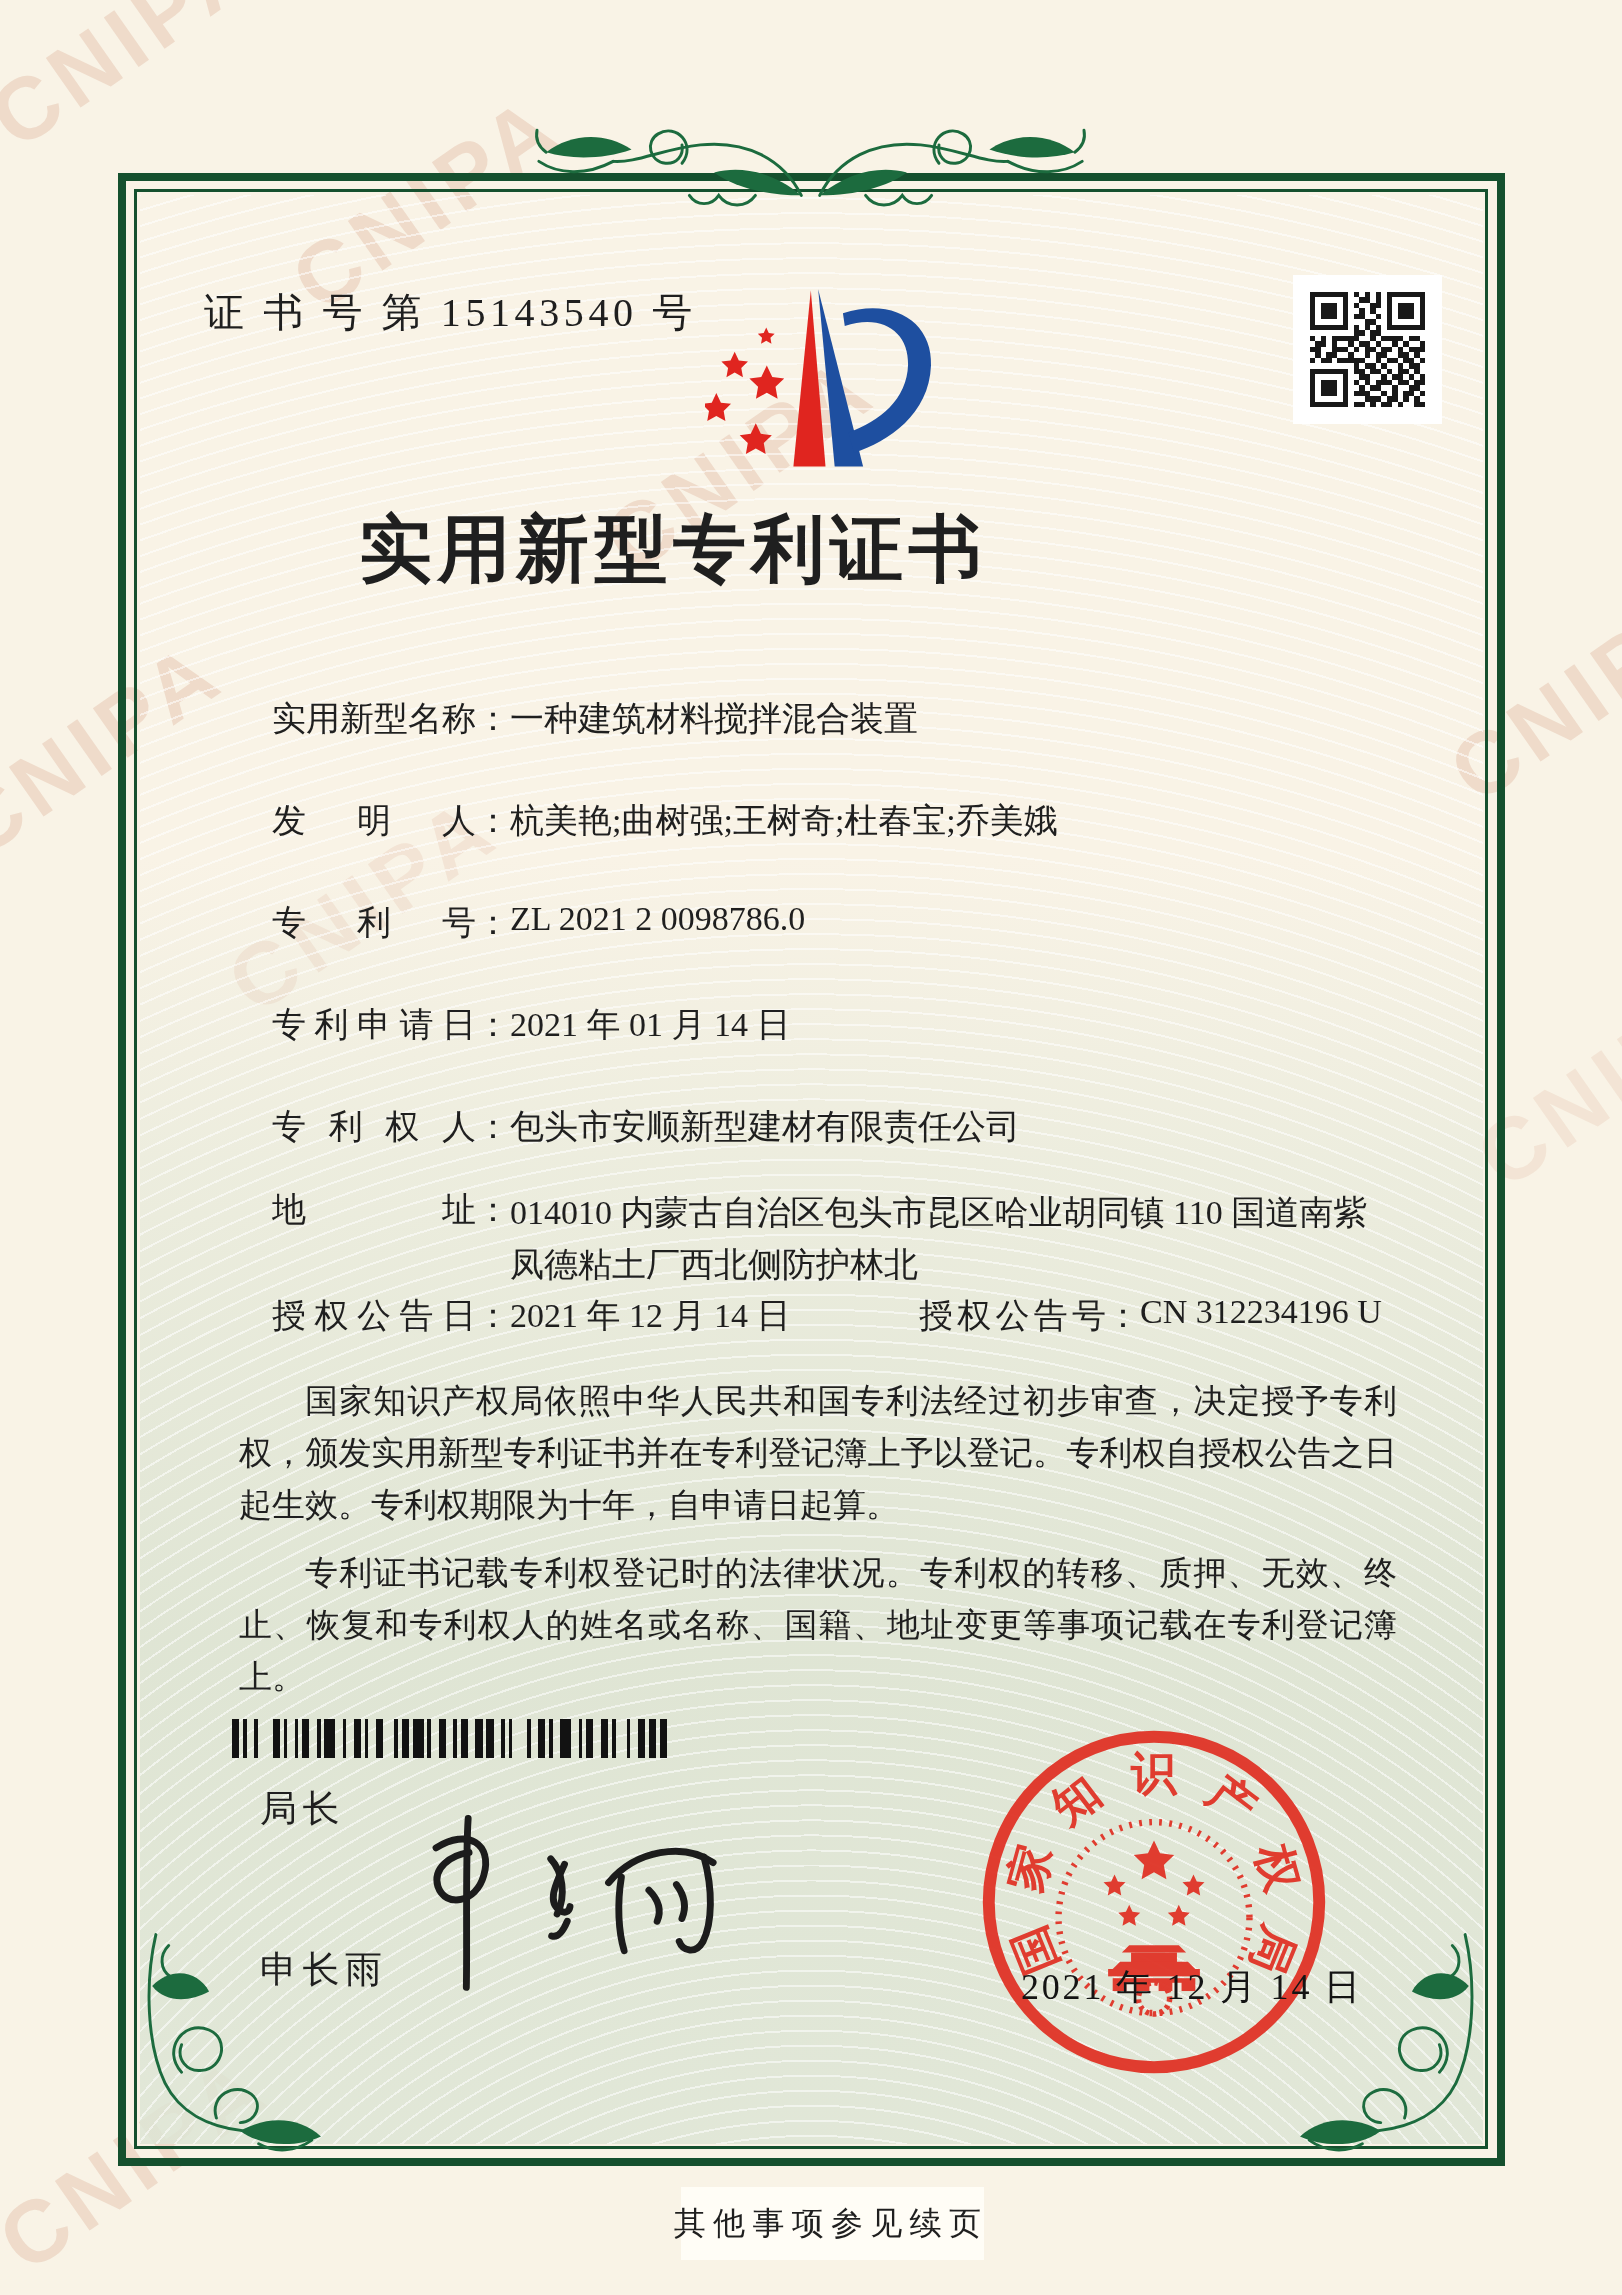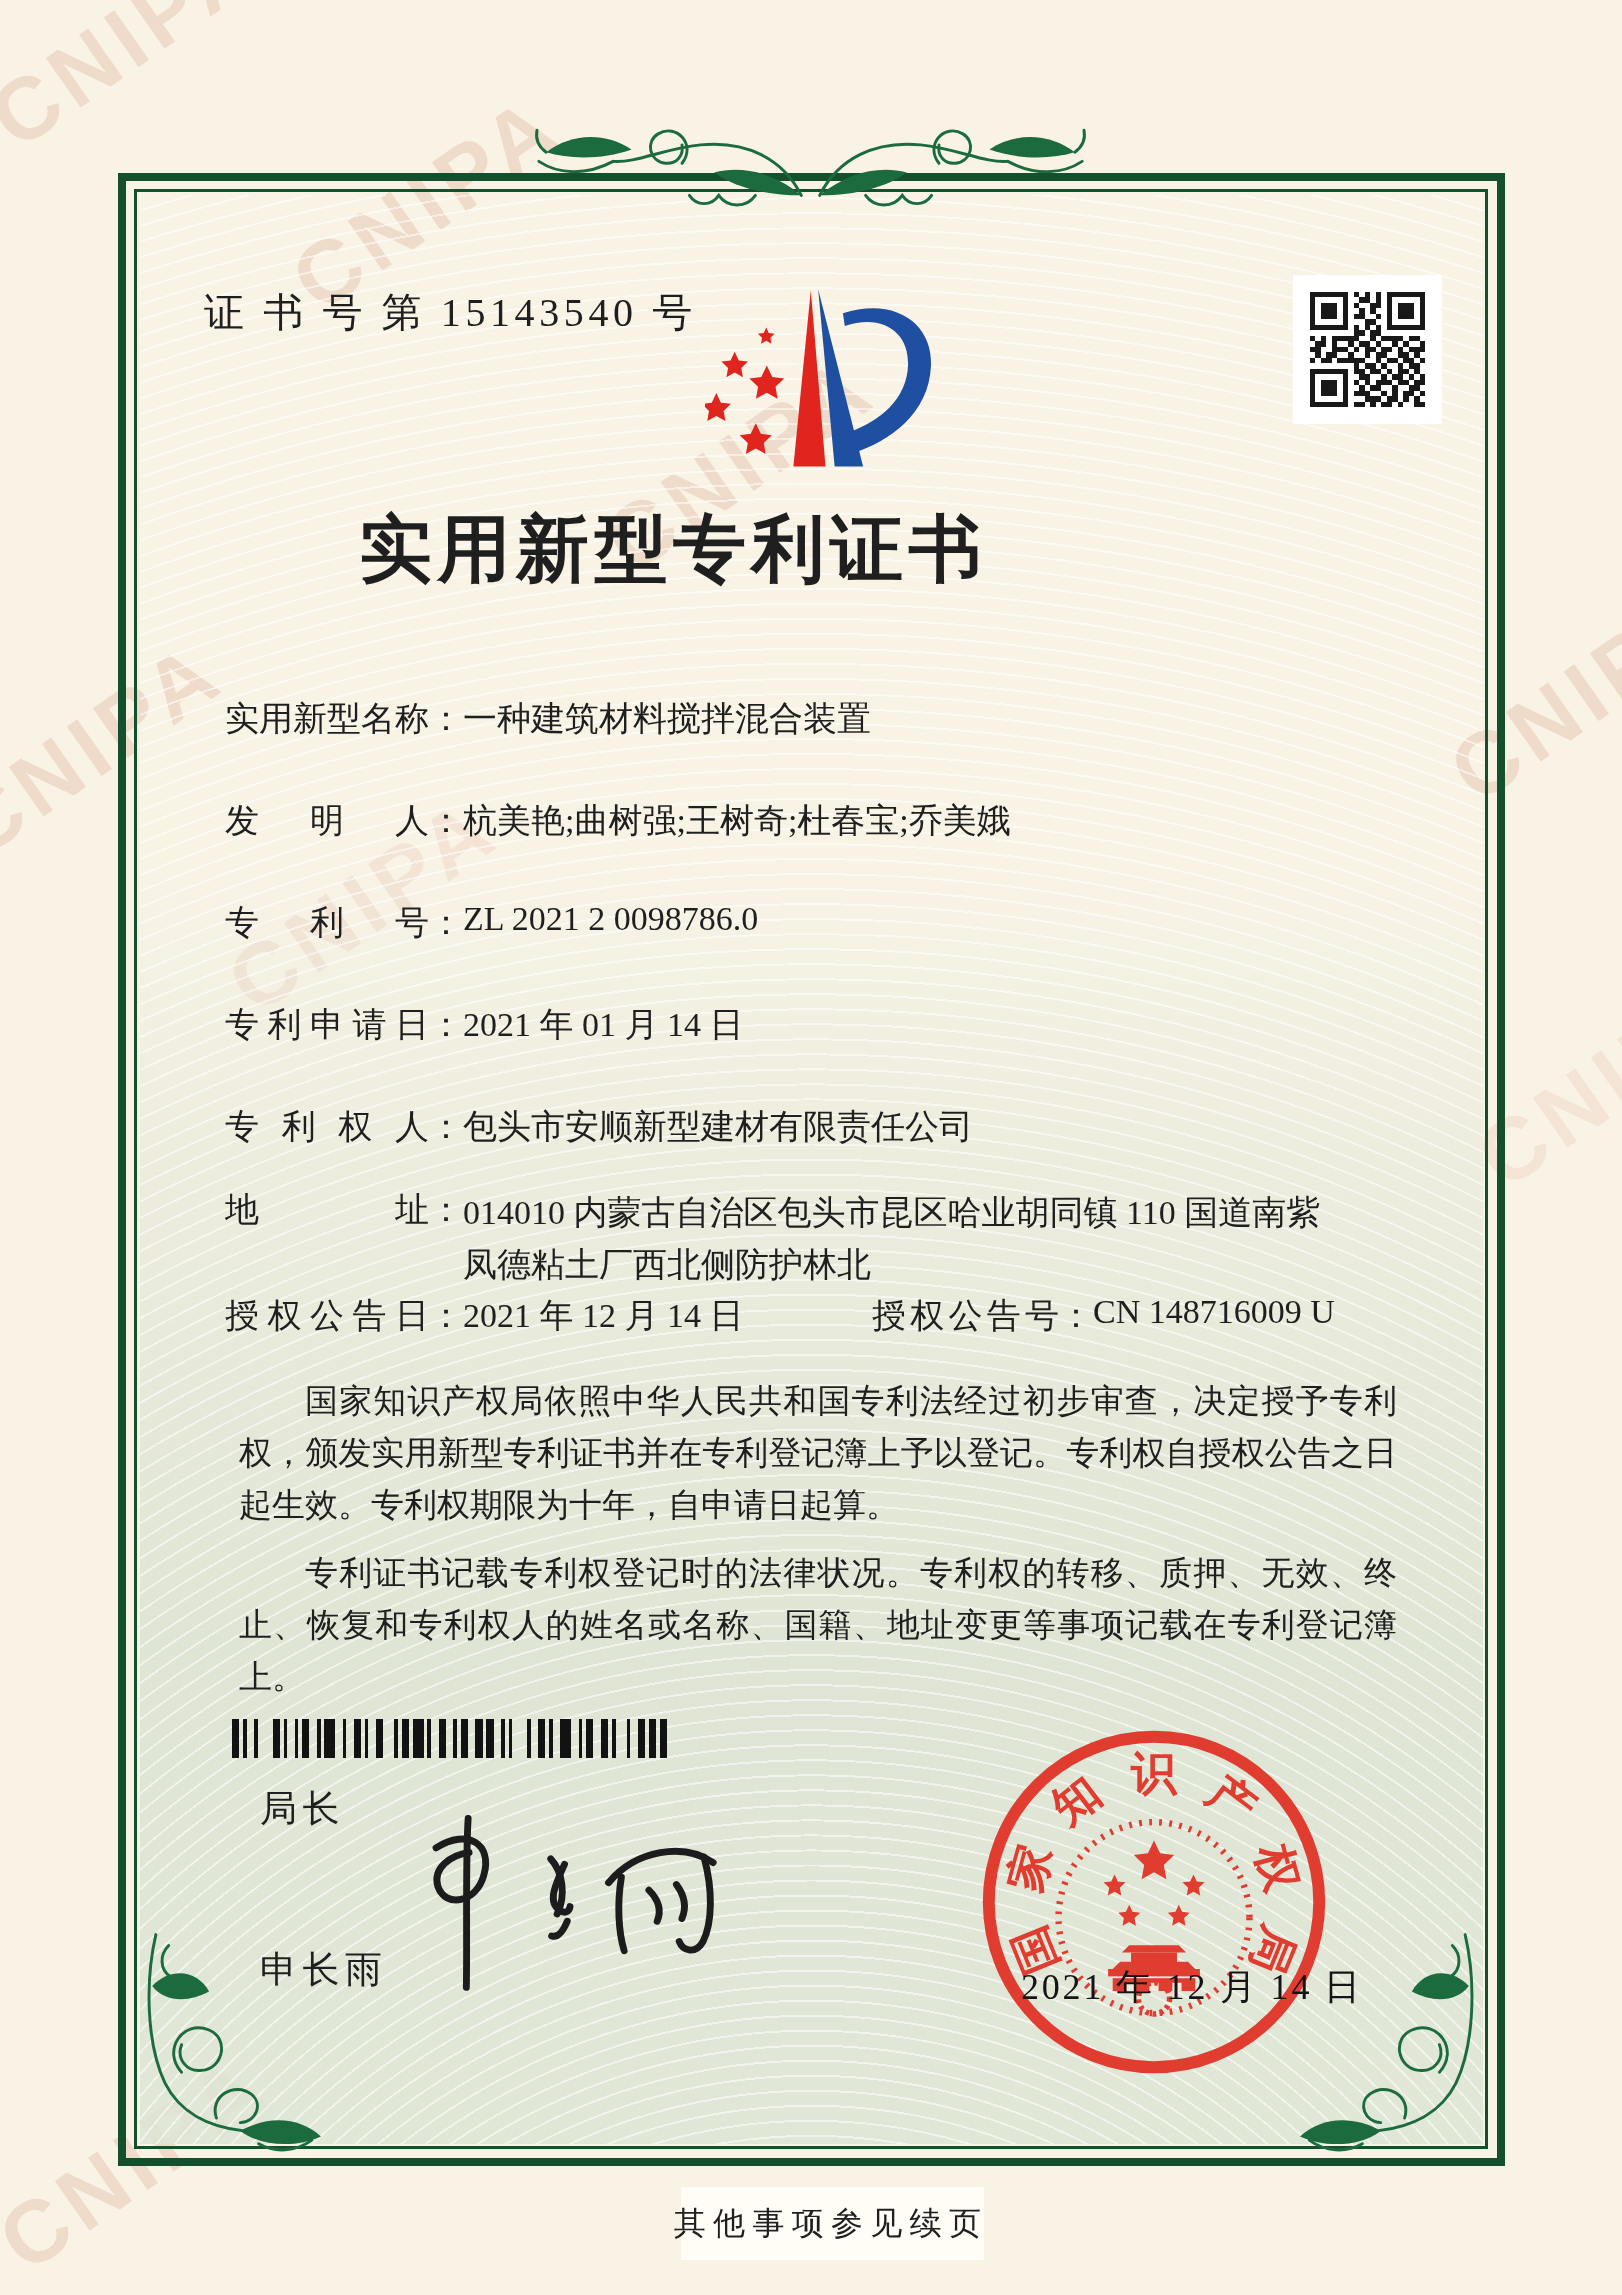--- a/index.html
+++ b/index.html
@@ -36,21 +36,21 @@
   .qr-box{position:absolute; left:1293px; top:275px; width:149px; height:149px; background:#fff;
     display:flex; align-items:center; justify-content:center; z-index:5;}
   .qr{display:grid; grid-template-columns:repeat(21,5.5px); grid-auto-rows:5.5px;}
   .qm{width:5.5px; height:5.5px; background:transparent;}
   .qm.on{background:#181818;}
   .title{position:absolute; left:0; top:501px; width:1346px; text-align:center;
     font-size:73px; font-weight:900; letter-spacing:5.5px; z-index:5;}
   
   .fields{position:absolute; left:225px; top:0; width:1186px; z-index:5; font-size:34px;}
   .row{position:absolute; left:0; white-space:nowrap;}
-  .flabel{display:inline-block; width:6em; text-align:justify; text-align-last:justify; vertical-align:top;}
+  .flabel{display:inline-block; width:6em; text-align:justify; text-align-last:justify; vertical-align:top;margin-left:47px;}
   .fcolon{vertical-align:top;}
   .fvalue{vertical-align:top;}
   .fvalue.multi{display:inline-block; white-space:pre-line; line-height:52px;}
   .pair2{position:absolute; left:647px; top:0; white-space:nowrap;}
   .flabel.w55{width:5.5em;}
   
   .body-text{position:absolute; left:223px; top:1359px; width:1190px; z-index:5;
     font-size:33px; line-height:52px; text-align:justify;}
   .body-text p{margin:16px; text-indent:2em;}
   
@@ -616,21 +616,21 @@
     <div class="row" style="top:1104px;">
       <span class="flabel">专利权人</span><span class="fcolon">：</span><span class="fvalue">包头市安顺新型建材有限责任公司</span>
     </div>
     <div class="row" style="top:1187px;">
       <span class="flabel">地址</span><span class="fcolon">：</span><span class="fvalue multi">014010  内蒙古自治区包头市昆区哈业胡同镇 110 国道南紫
 凤德粘土厂西北侧防护林北</span>
     </div>
     <div class="row" style="top:1293px;">
       <span class="flabel">授权公告日</span><span class="fcolon">：</span><span class="fvalue">2021 年 12 月 14 日</span>
       <span class="pair2">
-        <span class="flabel w55">授权公告号</span><span class="fcolon">：</span><span class="fvalue">CN 148716009 U</span>
+        <span class="flabel w55">授权公告号</span><span class="fcolon">：</span><span class="fvalue">CN 312234196 U</span>
       </span>
     </div>
   </div>
 
   <div class="body-text">
     <p>国家知识产权局依照中华人民共和国专利法经过初步审查，决定授予专利权，颁发实用新型专利证书并在专利登记簿上予以登记。专利权自授权公告之日起生效。专利权期限为十年，自申请日起算。</p>
     <p>专利证书记载专利权登记时的法律状况。专利权的转移、质押、无效、终止、恢复和专利权人的姓名或名称、国籍、地址变更等事项记载在专利登记簿上。</p>
   </div>
 
   <div class="barcode">

